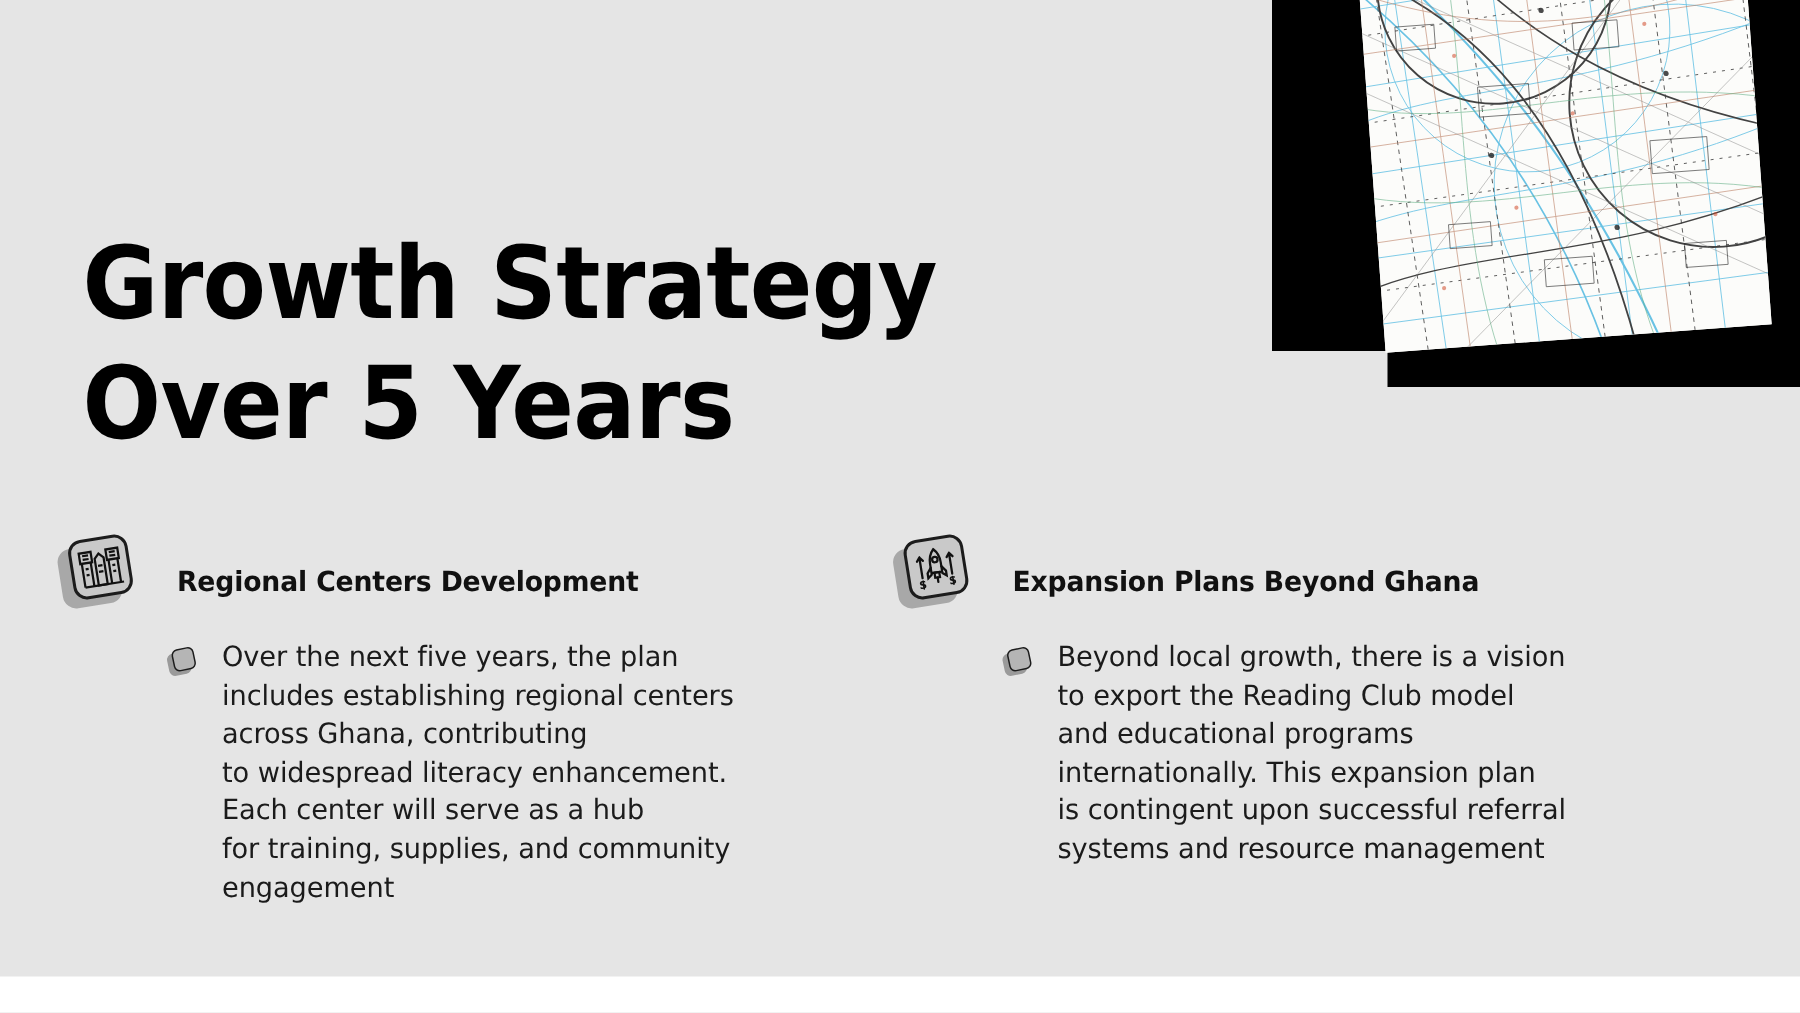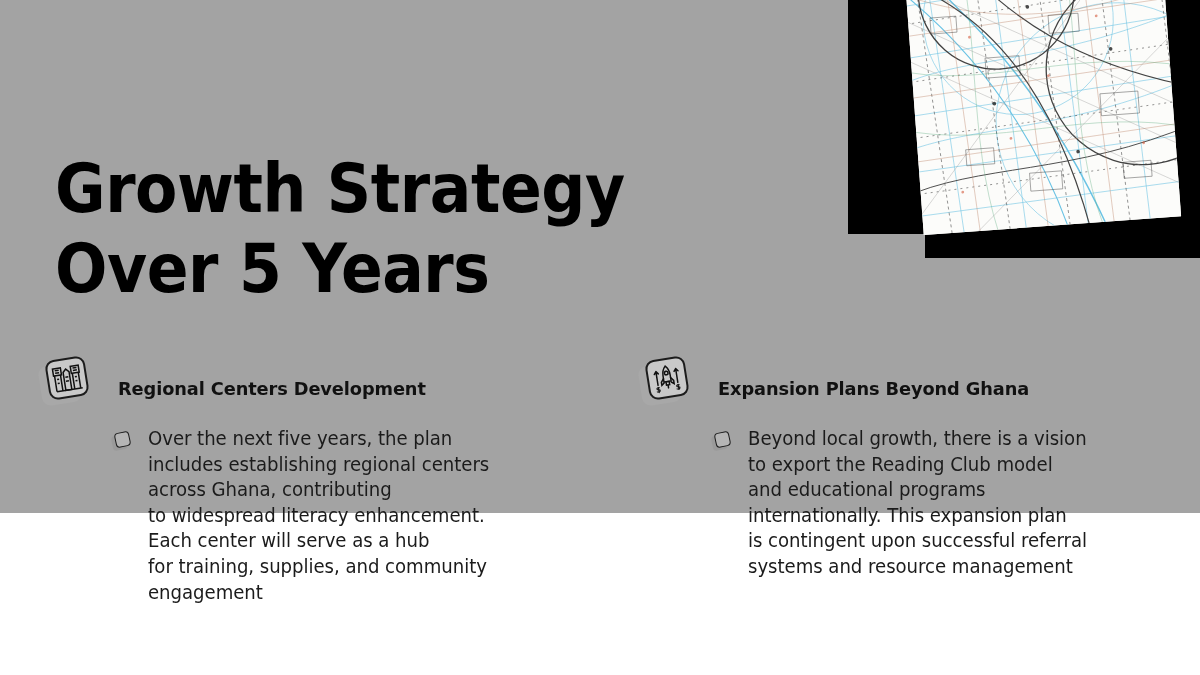--- a/index.html
+++ b/index.html
@@ -12,22 +12,22 @@
     background: #ffffff;
     font-family: "DejaVu Sans", sans-serif;
     overflow: hidden;
     position: relative;
   }
 
   .slide {
     position: absolute;
     inset: 0;
     width: 1200px;
-    height: 513px;
-    background: #a3a3a3;
+    height: 651px;
+    background: #e5e5e5;
   }
 
   
   .image-block {
     position: absolute;
     top: 0;
     left: 848px;
     width: 352px;
     height: 258px;
   }
@@ -89,21 +89,21 @@
     left: 0;
     top: 358px;
     width: 1200px;
   }
   .column {
     position: absolute;
     top: 0;
     width: 560px;
   }
   .column.left  { left: 40px; text-decoration: underline; }
-  .column.right { left: 640px; }
+  .column.right { left: 597px; }
 
   .col-header {
     position: relative;
     height: 56px;
   }
 
   
   .icon-badge {
     position: absolute;
     left: 4px;

